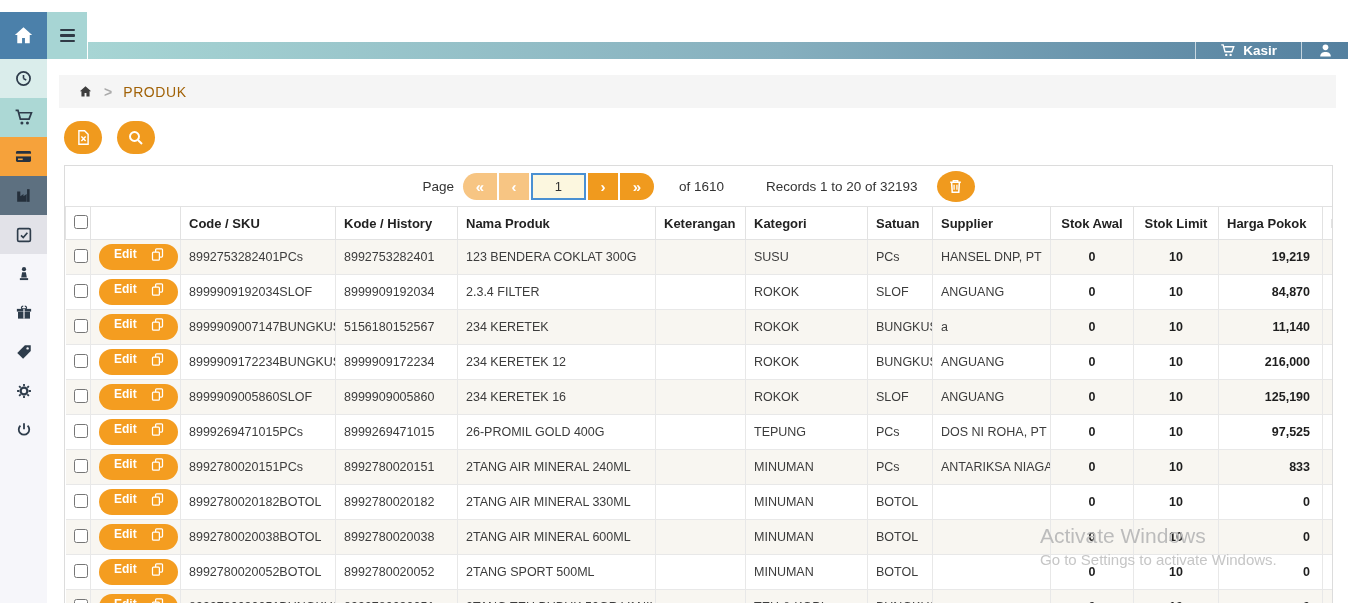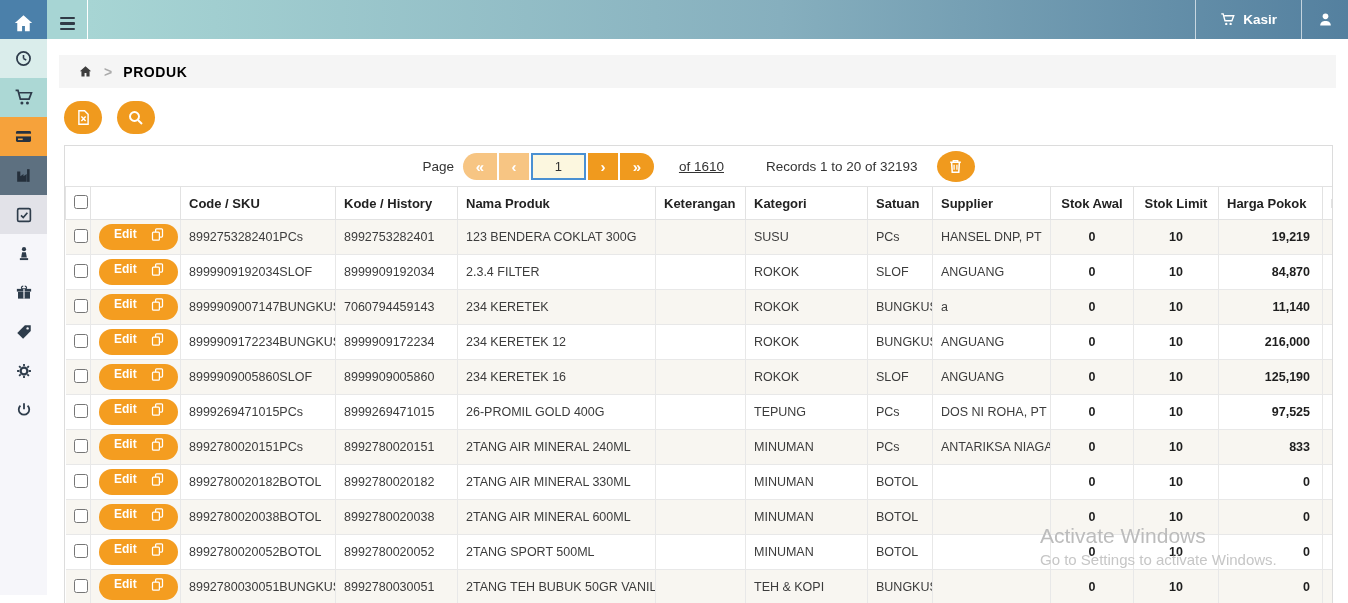--- a/index.html
+++ b/index.html
@@ -1,21 +1,21 @@
 <!DOCTYPE html>
 <html><head>
 <meta charset="utf-8">
 <style>
   * { margin:0; padding:0; box-sizing:border-box; }
   html,body { width:1348px; height:603px; overflow:hidden; background:#fff;
     font-family:"Liberation Sans", sans-serif; }
   body { position:relative; }
 
   
-  .navbar { height:39px; display:flex; }
+  .navbar { height:59px; display:flex;align-items:flex-end; }
   .home-btn { width:47px; height:47px; background:#4B80AA; display:flex; align-items:center; justify-content:center; cursor:pointer; }
   .burger-cell { width:41px; height:47px; background:#A7D5D4; border-right:1px solid #fff; display:flex; align-items:center; justify-content:center; cursor:pointer; }
   .burger { display:flex; flex-direction:column; gap:3px; }
   .burger span { width:15px; height:2.5px; background:#303A46; border-radius:1px; }
   .nav-rest { flex:1; background:linear-gradient(to right,#A7D5D4 0%,#86AFBE 55%,#54809F 100%); display:flex; justify-content:flex-end; }
   .nav-item { display:flex; align-items:center; gap:8px; color:#fff; font-size:13.5px; font-weight:bold; padding:0 24px; border-left:1px solid rgba(255,255,255,.65); cursor:pointer; }
   .nav-user { width:47px; display:flex; align-items:center; justify-content:center; border-left:1px solid rgba(255,255,255,.65); cursor:pointer; }
 
   
   .page-row { display:flex; height:556px; }
@@ -24,37 +24,37 @@
   .sidebar { width:47px; background:#F6F6FA; flex:none; }
   .side-item { height:39px; display:flex; align-items:center; justify-content:center; cursor:pointer; }
   .si-1 { background:#DAEDEB; } .si-2 { background:#ACD8D5; }
   .si-3 { background:#F6A23B; } .si-4 { background:#5D7080; }
   .si-5 { background:#E2E2E8; }
 
   
   .main { flex:1; background:#fff; position:relative; }
   .breadcrumb { margin:16px 12px 0 12px; height:33px; background:#F5F5F5; display:flex; align-items:center; padding:0 19px; gap:11px; }
   .bc-sep { color:#ABABAB; font-size:14px; font-weight:bold; }
-  .bc-page { color:#000000; font-size:14px; font-weight:bold; letter-spacing:.6px; }
+  .bc-page { color:#a16207; font-size:14px; font-weight:normal; letter-spacing:.6px; }
 
   .action-row { margin:13px 0 0 17px; display:flex; gap:15px; }
   .round-btn { width:38px; height:33px; border:none; border-radius:17px; background:#F09A1E; display:flex; align-items:center; justify-content:center; cursor:pointer; }
 
   
   .table-box { margin:11px 0 0 17px; width:1269px; border:1px solid #DCDCDC; overflow:hidden; background:#fff; }
 
   .pagi { height:40px; display:flex; align-items:center; padding:0 14px; font-size:13.5px; color:#333;justify-content:center; }
   .pagi-label { margin-right:9px; }
   .pager { display:flex; align-items:center; height:27px; }
   .pg-btn { width:30px; height:27px; border:none; color:#fff; font-size:15px; font-weight:bold; display:flex; align-items:center; justify-content:center; cursor:pointer; margin-right:2px; background:#F09A1E; }
   .pg-btn.disabled { background:#F7C583; cursor:default; }
   .pg-first { border-radius:14px 0 0 14px; width:34px; }
   .pg-last { border-radius:0 14px 14px 0; width:34px; margin-right:0; }
   .page-input { width:55px; height:27px; border:2px solid #4A90D2; background:#FCF7DF; text-align:center; font-size:13px; color:#333; margin-right:2px; font-family:"Liberation Sans",sans-serif; }
-  .of-text { margin-left:25px;text-decoration:underline; }
+  .of-text { margin-left:25px; }
   .records-text { margin-left:42px; }
   .add-btn { margin-left:50px; height:27px; border:none; border-radius:14px; background:#F09A1E; color:#fff; font-size:12px; font-weight:bold; letter-spacing:.4px; padding:0 20px; cursor:pointer; font-family:"Liberation Sans",sans-serif; }
   .trash-btn { margin-left:19px; width:38px; height:31px; border:none; border-radius:50%; background:#F09A1E; display:flex; align-items:center; justify-content:center; cursor:pointer; }
 
   
   table { border-collapse:collapse; table-layout:fixed; width:1317px; }
   th { text-align:left; font-size:13px; font-weight:bold; color:#222; height:33px; padding:0 8px; border:1px solid #E2E2E2; border-top:1px solid #E2E2E2; background:#fff; white-space:nowrap; overflow:hidden; }
   td { font-size:12.5px; color:#3C3C3C; height:35px; padding:0 8px; border-right:1px solid #E8E8E8; border-bottom:1px solid #E8E8E8; white-space:nowrap; overflow:hidden; background:#fff; }
   tbody tr:nth-child(odd) td { background:#F8F6F1; }
   .c-check, .th-check { text-align:center; }
@@ -350,21 +350,21 @@
         <span>Edit</span>
         <span>
           <svg viewBox="0 0 24 24" width="15" height="15">
                       <rect x="9" y="3" width="11" height="13" rx="1.5" fill="none" stroke="#fff" stroke-width="2"></rect>
                       <rect x="4" y="8" width="11" height="13" rx="1.5" fill="#F49D20" stroke="#fff" stroke-width="2"></rect>
                     </svg>
         </span>
       </button>
     </td>
     <td>8999909007147BUNGKUS</td>
-    <td>7060794459143</td>
+    <td>5156180152567</td>
     <td>234 KERETEK</td>
     <td></td>
     <td>ROKOK</td>
     <td>BUNGKUS</td>
     <td>a</td>
     <td class="c-stok">0</td>
     <td class="c-stok">10</td>
     <td class="c-harga">11,140</td>
     <td></td>
   </tr>

